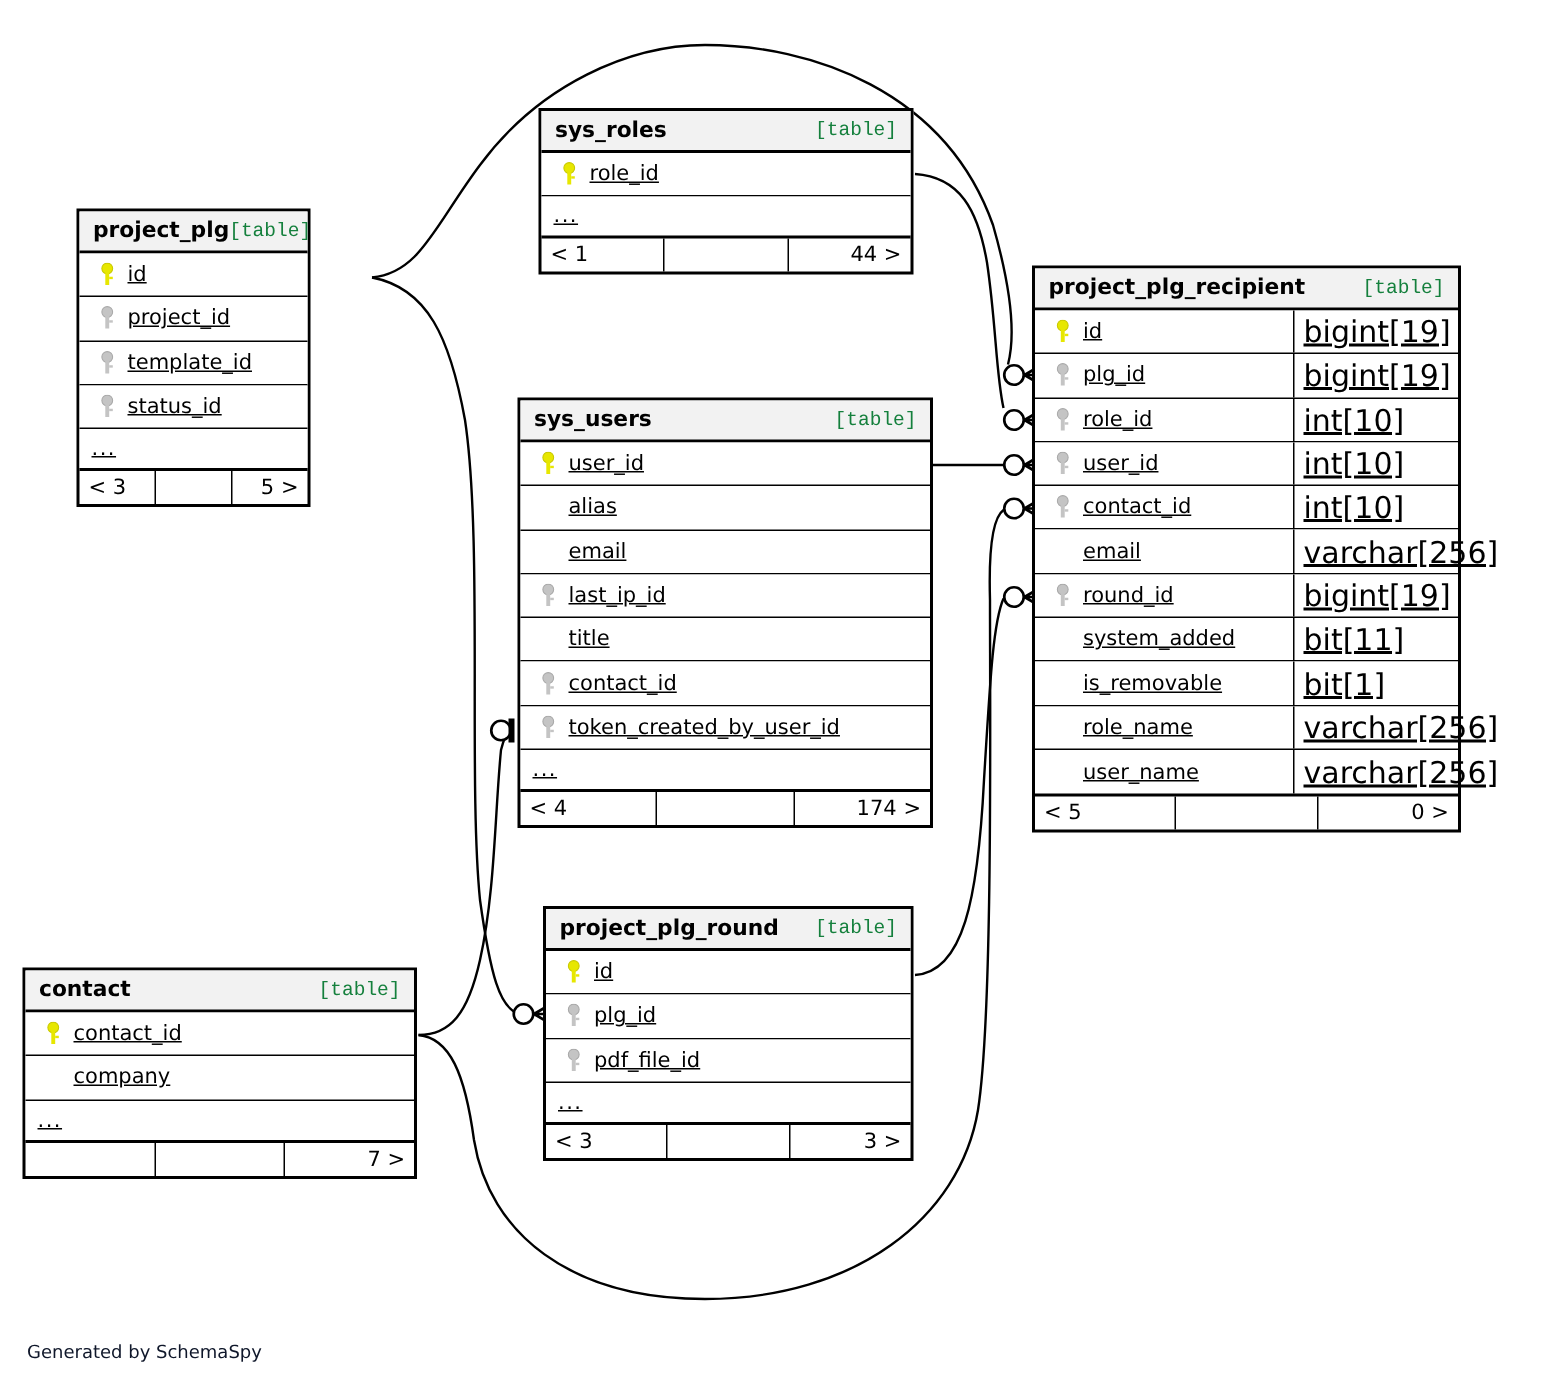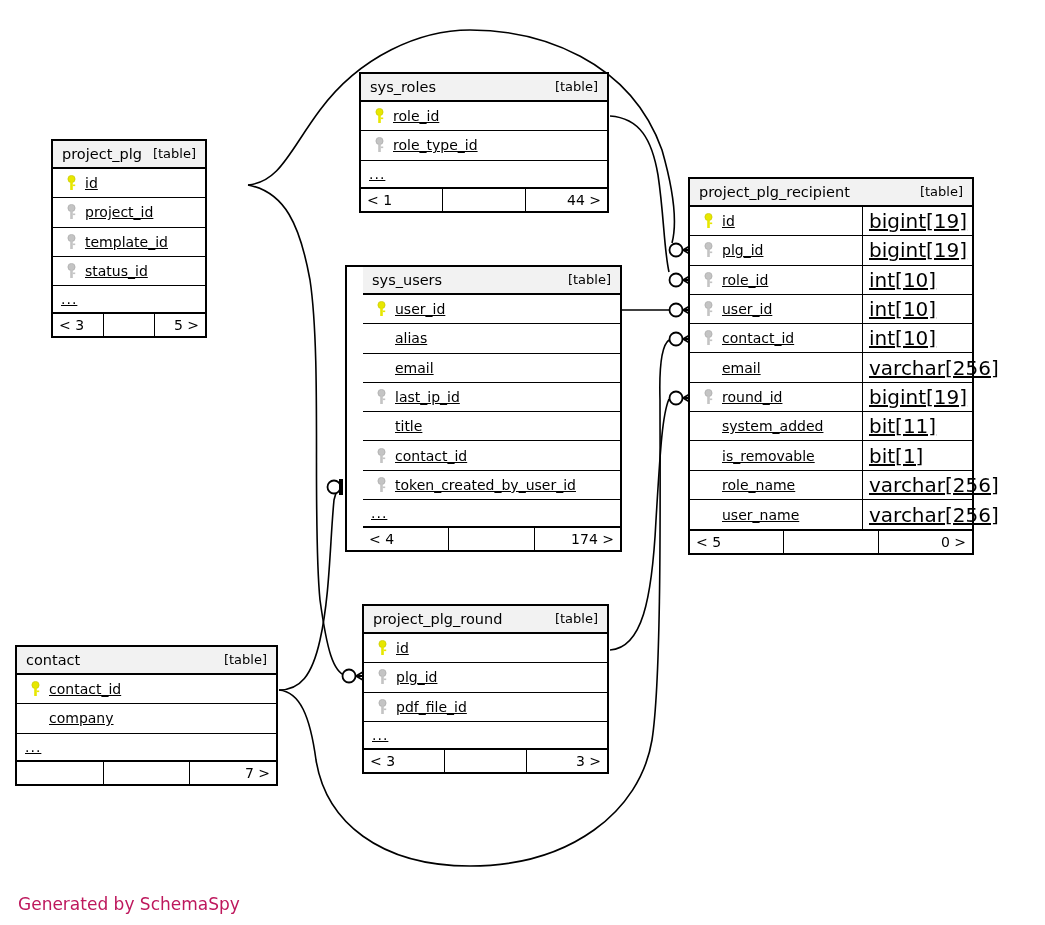--- a/index.html
+++ b/index.html
@@ -41,29 +41,30 @@
     box-sizing: border-box;
     display: flex;
     align-items: center;
     justify-content: space-between;
     background: #f2f2f2;
     border-bottom: 2px solid #000000;
     padding: 3px 9px 4px 9px;
     height: 28px;
   }
   .tbl-title {
-    font-weight: normal;
+    font-weight: bold;
     font-size: 14.5px;
     letter-spacing: 0px;
     white-space: nowrap;
   }
   .tbl-kind {
     font-size: 13px;
-    color: #000000;
+    color: #15803d;
     white-space: nowrap;
+    font-family: Liberation Mono, monospace;
   }
   .rows {
     display: block;
   }
   .row {
     box-sizing: border-box;
     display: flex;
     align-items: center;
     height: 29.3px;
     border-bottom: 1.6px solid #000000;
@@ -128,22 +129,22 @@
     padding: 0 6px;
   }
   .fcell.left  { flex: 1 1 0; justify-content: flex-start; }
   .fcell.mid   { flex: 1 1 0; justify-content: center; border-left: 1.6px solid #000000; border-right: 1.6px solid #000000; }
   .fcell.right { flex: 1 1 0; justify-content: flex-end; }
   .keyicon { display: block; }
   #footer-credit {
     position: absolute;
     left: 18px;
     top: 894px;
-    font-size: 17px;
-    color: #be185d;
+    font-size: 12px;
+    color: #0f172a;
     white-space: nowrap;
     z-index: 3;
   }
 </style>
 </head>
 <body>
 
 <div id="canvas">
 
   <svg id="edges" viewBox="0 0 1045 925" xmlns="http://www.w3.org/2000/svg">
@@ -278,44 +279,32 @@
           <span class="keycell">
             <svg class="keyicon" width="11" height="16" viewBox="0 0 11 16">
                 <circle cx="5.5" cy="4" r="3.6" fill="#e7e700" stroke="#c9c900" stroke-width="0.7"></circle>
                 <rect x="4.2" y="6.5" width="2.6" height="8.5" fill="#e7e700"></rect>
                 <rect x="6.8" y="9.5" width="2.4" height="1.6" fill="#e7e700"></rect>
               </svg>
           </span>
           <span class="colname-text">role_id</span>
         </div>
       </div>
-      <div class="row">
-        <div class="col-name">
-          <span class="keycell">
-            <svg class="keyicon" width="11" height="16" viewBox="0 0 11 16">
-                <circle cx="5.5" cy="4" r="3.6" fill="#c4c4c4" stroke="#a9a9a9" stroke-width="0.7"></circle>
-                <rect x="4.2" y="6.5" width="2.6" height="8.5" fill="#c4c4c4"></rect>
-                <rect x="6.8" y="9.5" width="2.4" height="1.6" fill="#c4c4c4"></rect>
-              </svg>
-          </span>
-          <span class="colname-text">role_type_id</span>
-        </div>
-      </div>
       <div class="row ellipsis">
         <span class="colname-text">...</span>
       </div>
     </div>
     <div class="footer-row">
       <span class="fcell left">&lt; 1</span>
       <span class="fcell mid"></span>
       <span class="fcell right">44 &gt;</span>
     </div>
   </div>
 
-  <div class="table-node" id="node-sys_users" style="left:345px; top:265px; width:277px;padding-left:16px;">
+  <div class="table-node" id="node-sys_users" style="left:345px; top:265px; width:277px;">
     <div class="tbl-header">
       <span class="tbl-title">sys_users</span>
       <span class="tbl-kind">[table]</span>
     </div>
     <div class="rows">
       <div class="row">
         <div class="col-name">
           <span class="keycell">
             <svg class="keyicon" width="11" height="16" viewBox="0 0 11 16">
                 <circle cx="5.5" cy="4" r="3.6" fill="#e7e700" stroke="#c9c900" stroke-width="0.7"></circle>

